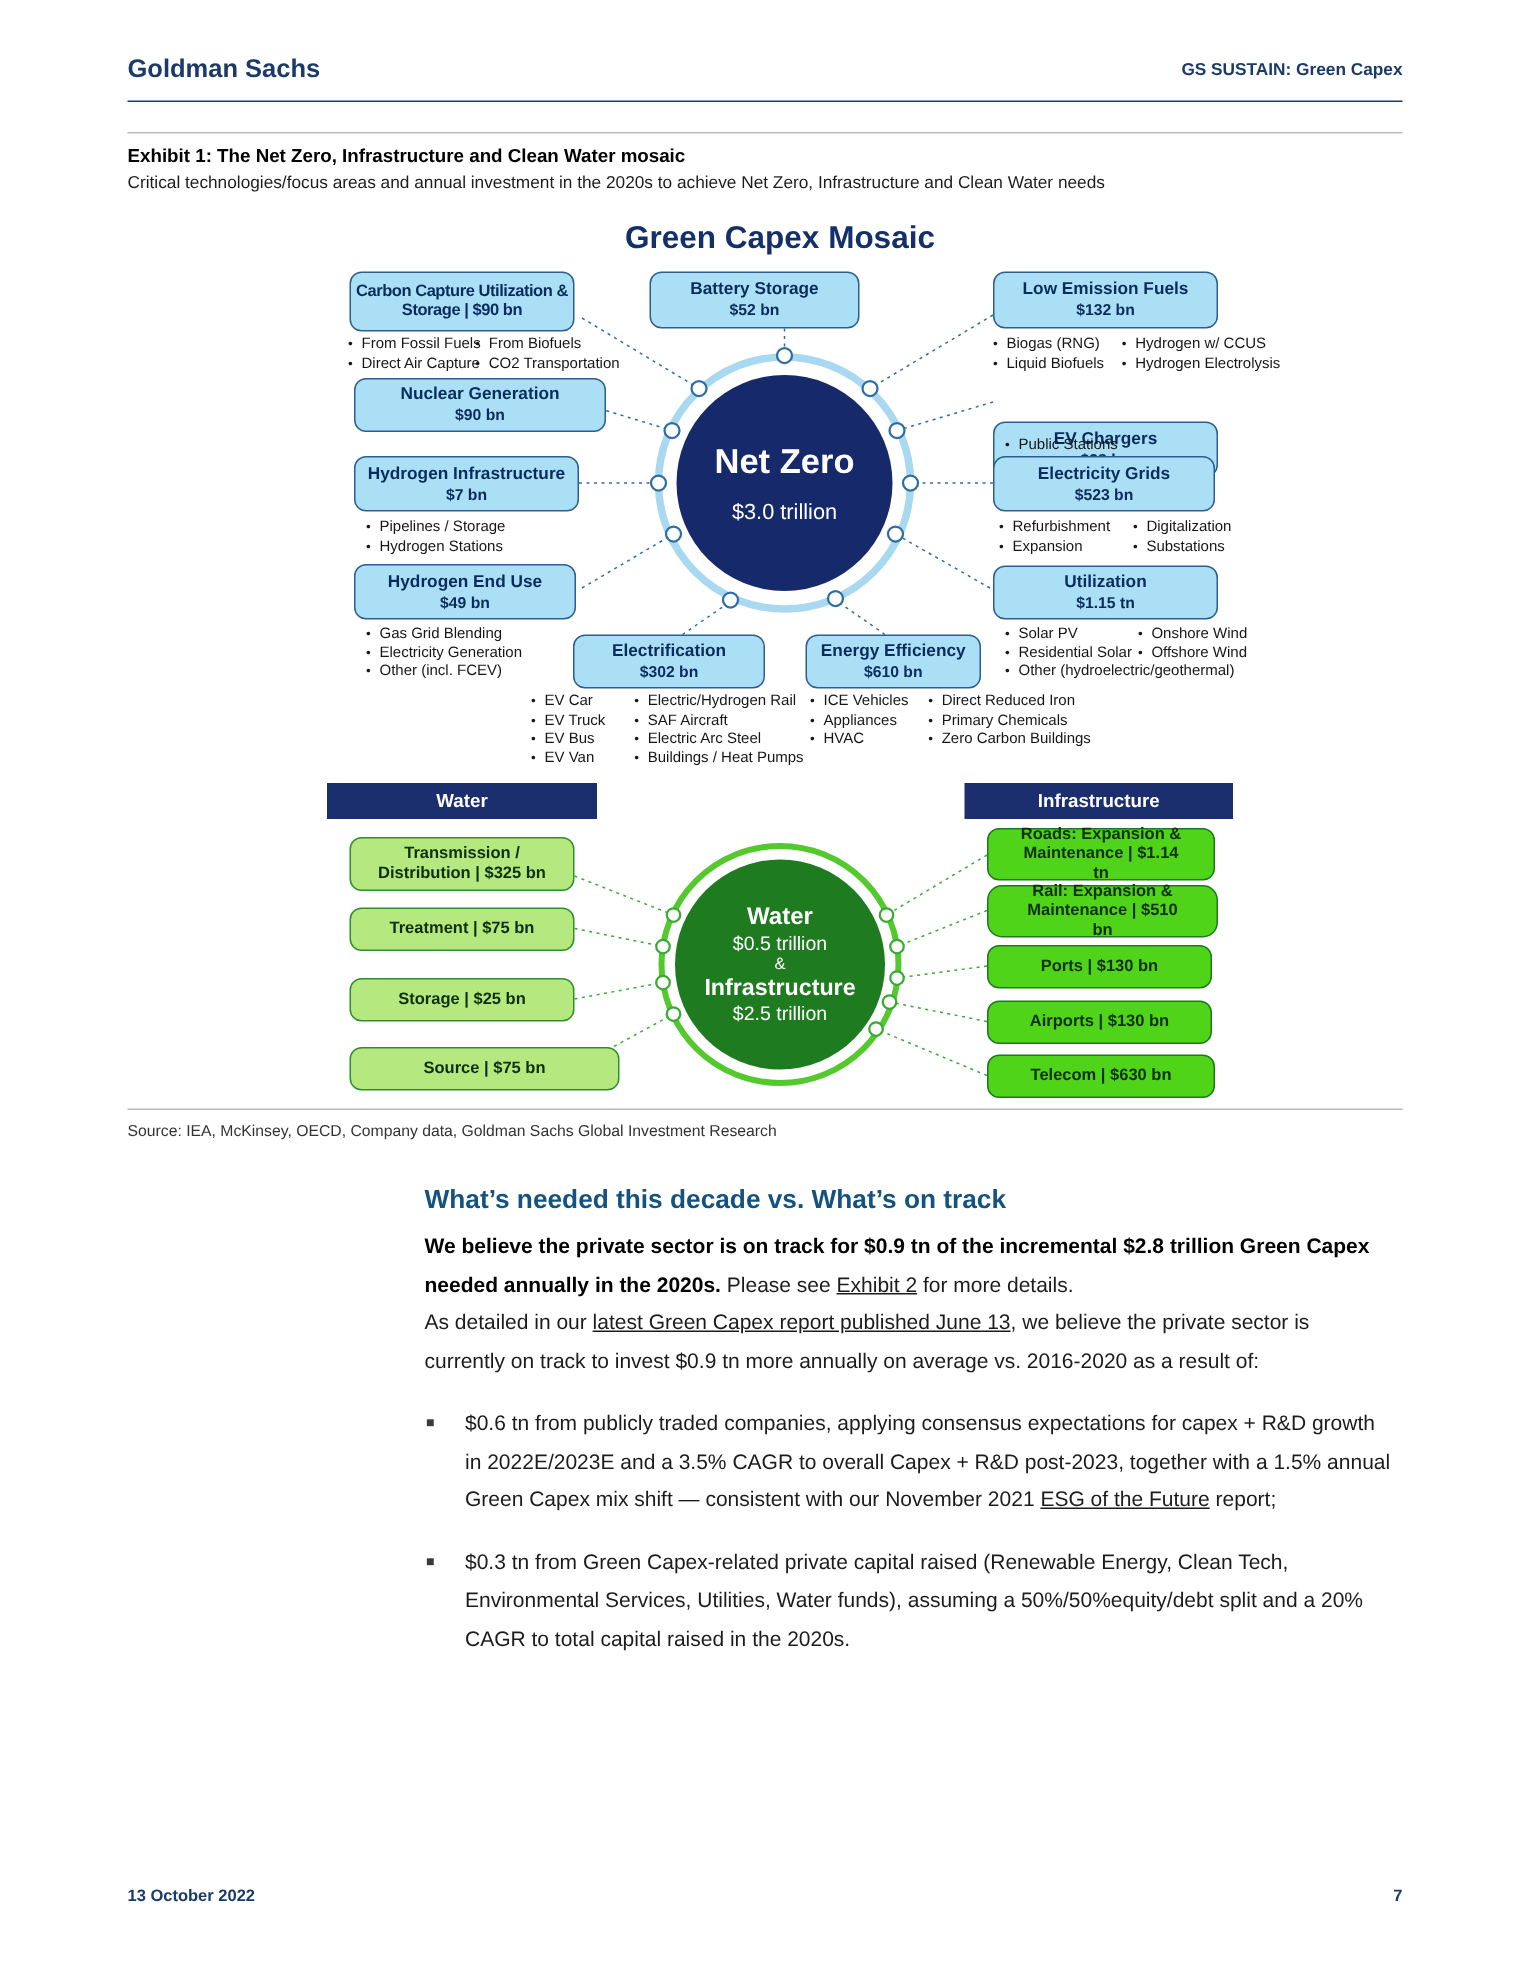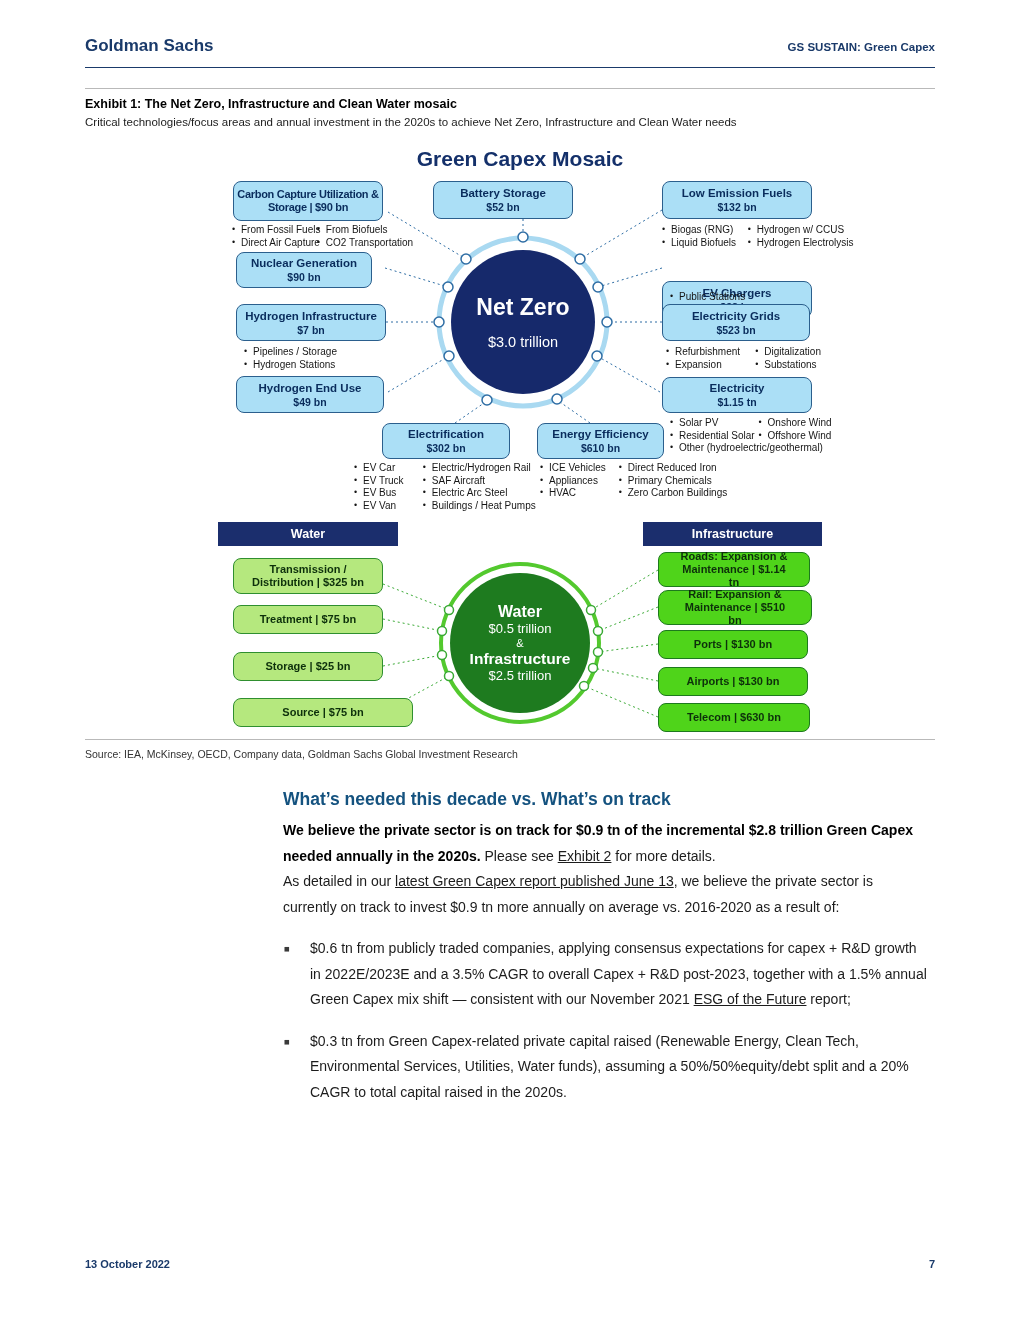--- a/index.html
+++ b/index.html
@@ -167,21 +167,21 @@
     <div class="bb-title">Low Emission Fuels</div>
     <div class="bb-value">$132 bn</div>
   </div>
   <ul class="blist" style="left:660px;top:224px;width:186px;grid-template-columns:44% 56%;">
     <li>Biogas (RNG)</li>
     <li>Hydrogen w/ CCUS</li>
     <li>Liquid Biofuels</li>
     <li>Hydrogen Electrolysis</li>
   </ul>
 
-  <div class="bluebox" style="left:236px;top:252px;width:136px;height:36px;">
+  <div class="bluebox" style="left:236px;top:252px;width:168px;height:36px;">
     <div class="bb-title">Nuclear Generation</div>
     <div class="bb-value">$90 bn</div>
   </div>
 
   <div class="bluebox" style="left:662px;top:250px;width:150px;height:37px;margin-top:31px;">
     <div class="bb-title">EV Chargers</div>
     <div class="bb-value">$38 bn</div>
   </div>
   <ul class="blist" style="left:668px;top:291px;width:140px;grid-template-columns:100%;">
     <li>Public Stations</li>
@@ -204,23 +204,28 @@
     <li>Refurbishment</li>
     <li>Digitalization</li>
     <li>Expansion</li>
     <li>Substations</li>
   </ul>
 
   <div class="bluebox" style="left:236px;top:376px;width:148px;height:37px;">
     <div class="bb-title">Hydrogen End Use</div>
     <div class="bb-value">$49 bn</div>
   </div>
+  <ul class="blist" style="left:242px;top:417px;width:150px;grid-template-columns:100%;">
+    <li>Gas Grid Blending</li>
+    <li>Electricity Generation</li>
+    <li>Other (incl. FCEV)</li>
+  </ul>
 
   <div class="bluebox" style="left:662px;top:377px;width:150px;height:36px;">
-    <div class="bb-title">Electricity</div>
+    <div class="bb-title">Utilization</div>
     <div class="bb-value">$1.15 tn</div>
   </div>
   <ul class="blist" style="left:668px;top:417px;width:180px;grid-template-columns:47% 53%;">
     <li>Solar PV</li>
     <li>Onshore Wind</li>
     <li>Residential Solar</li>
     <li>Offshore Wind</li>
     <li class="span2">Other (hydroelectric/geothermal)</li>
   </ul>
 
@@ -232,21 +237,21 @@
     <li>EV Car</li>
     <li>Electric/Hydrogen Rail</li>
     <li>EV Truck</li>
     <li>SAF Aircraft</li>
     <li>EV Bus</li>
     <li>Electric Arc Steel</li>
     <li>EV Van</li>
     <li>Buildings / Heat Pumps</li>
   </ul>
 
-  <div class="bluebox" style="left:537px;top:423px;width:127px;height:36px;">
+  <div class="bluebox" style="left:537px;top:423px;width:117px;height:36px;">
     <div class="bb-title">Energy Efficiency</div>
     <div class="bb-value">$610 bn</div>
   </div>
   <ul class="blist" style="left:538px;top:462px;width:178px;grid-template-columns:42% 58%;">
     <li>ICE Vehicles</li>
     <li>Direct Reduced Iron</li>
     <li>Appliances</li>
     <li>Primary Chemicals</li>
     <li>HVAC</li>
     <li>Zero Carbon Buildings</li>

